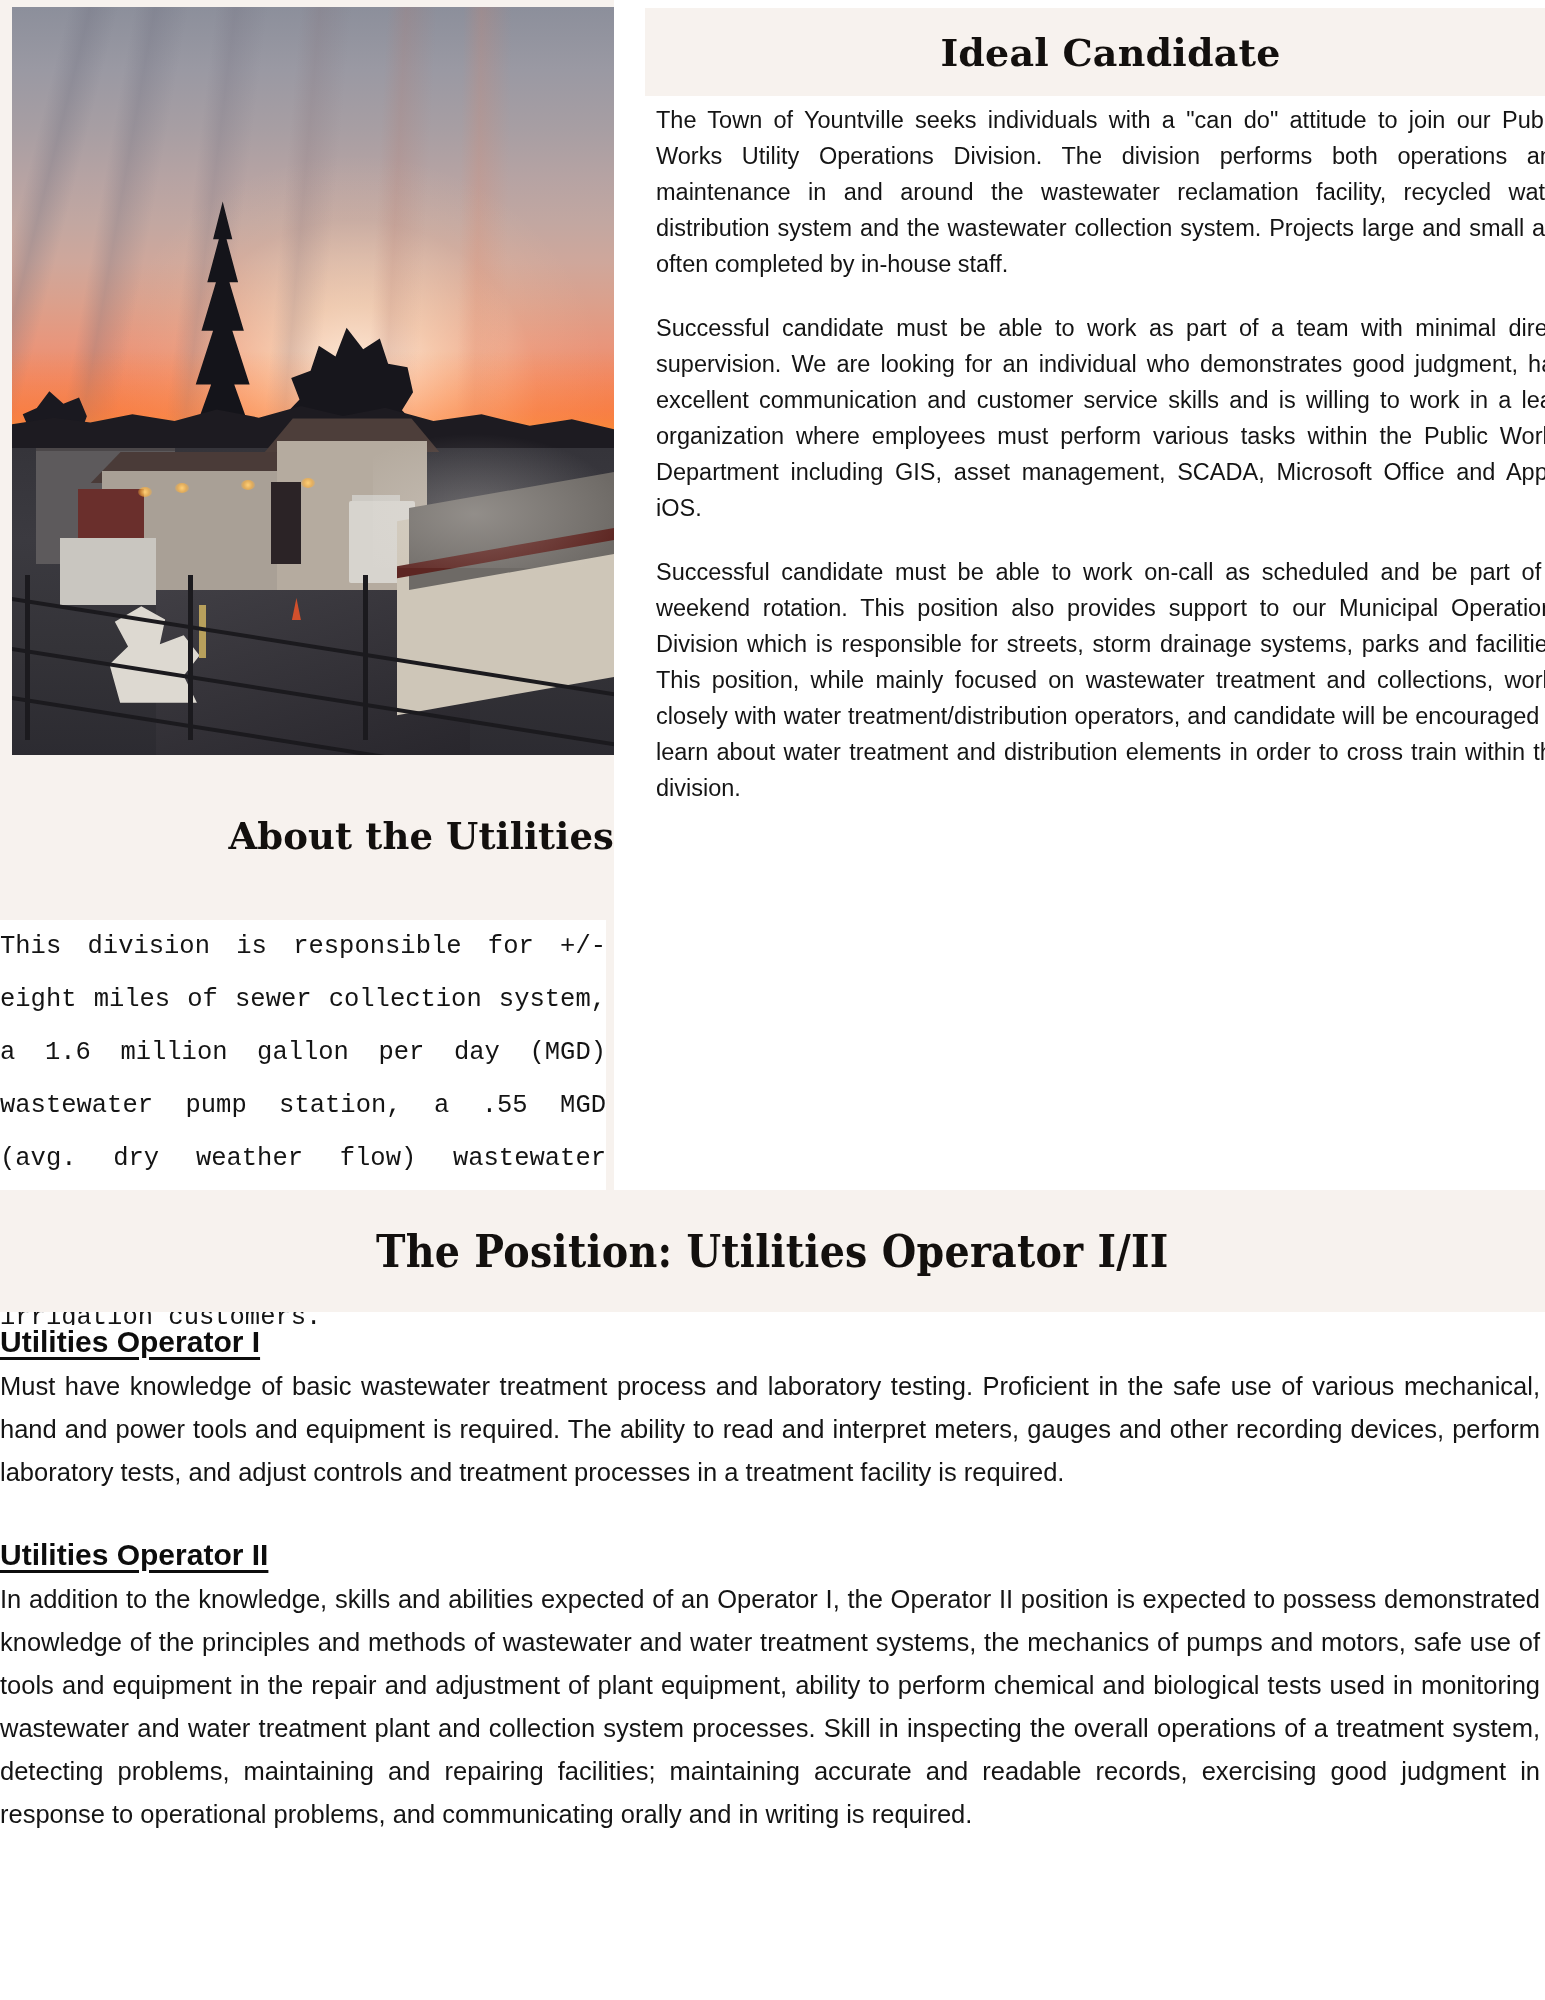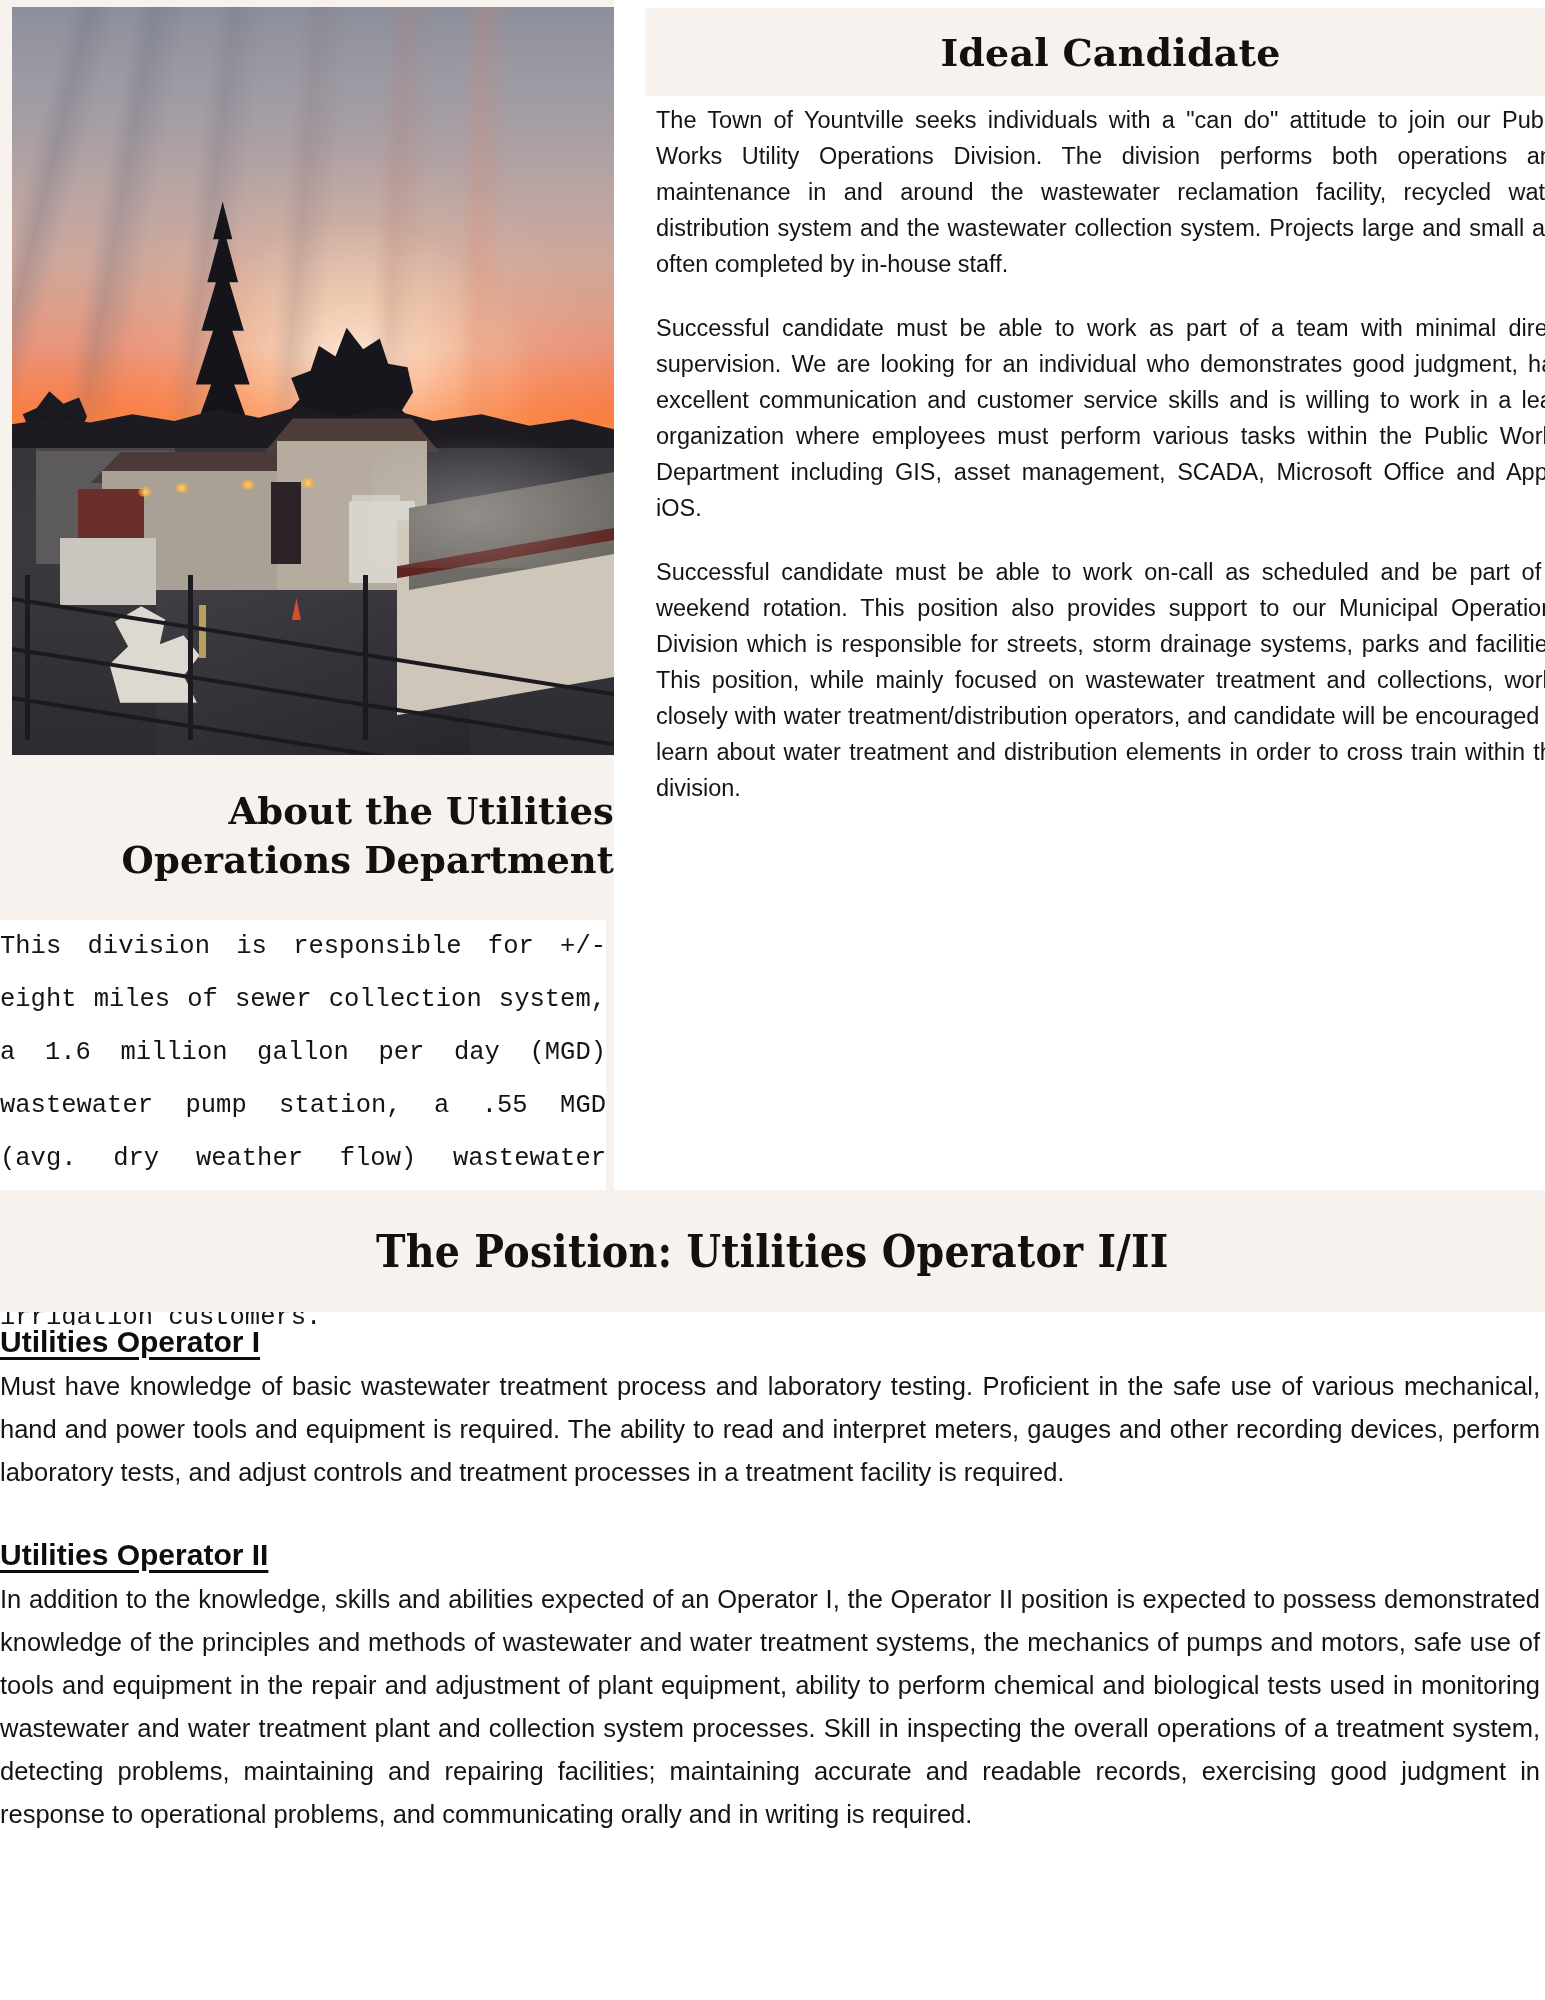--- a/index.html
+++ b/index.html
@@ -402,21 +402,20 @@
             <i></i>
             <i></i>
           <span class="post" style="left:4%;"></span>
           <span class="post" style="left:30%;"></span>
           <span class="post" style="left:58%;"></span>
         </div>
       </div>
 
       <div class="left-head">
         <div class="hline">About the Utilities</div>
-        <div class="hline">Operations Department</div>
       </div>
 
       <div class="left-body">
         <p>This division is responsible for +/- eight miles of sewer collection system, a 1.6 million gallon per day (MGD) wastewater pump station, a .55 MGD (avg. dry weather flow) wastewater reclamation facility and a five mile recycled water system with six irrigation customers.</p>
       </div>
     </div>
 
     <div class="right-col">
       <div class="right-head-band">
         <div class="rh">Ideal Candidate</div>

